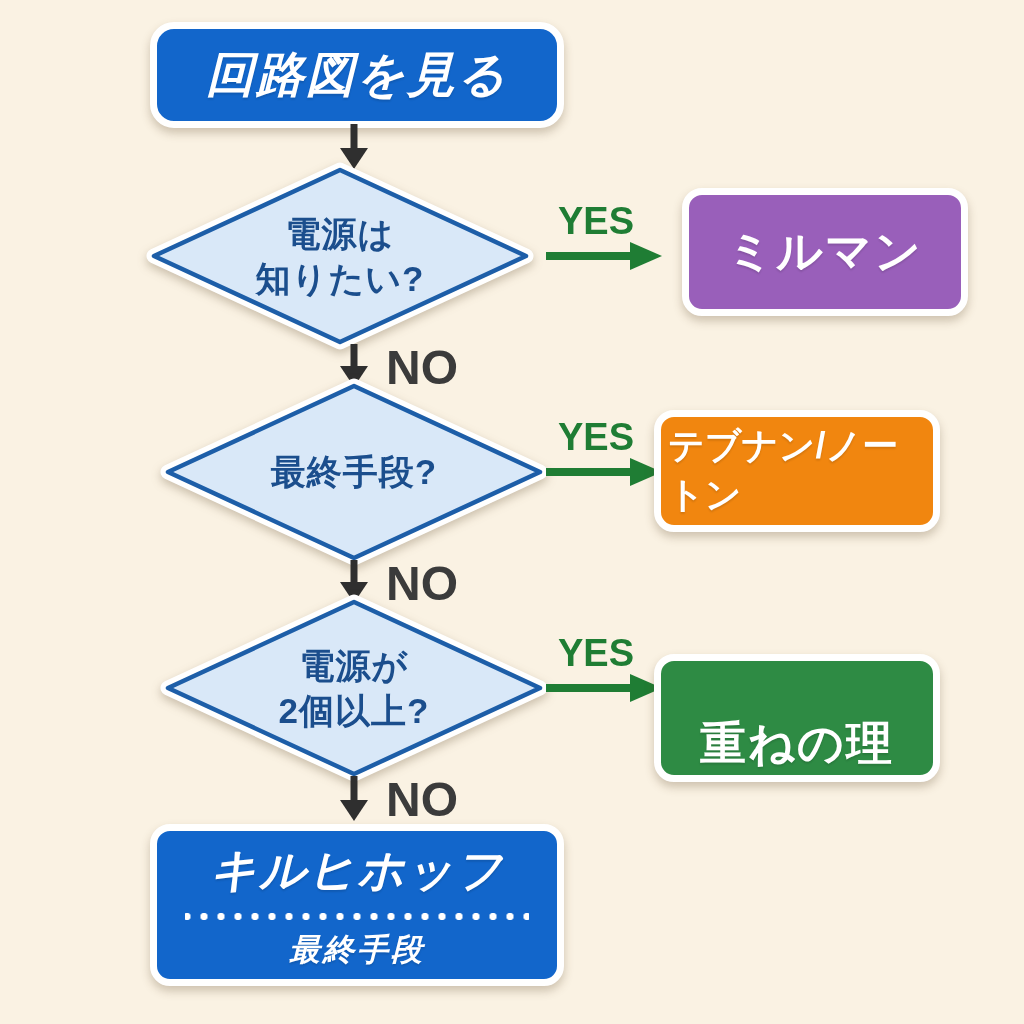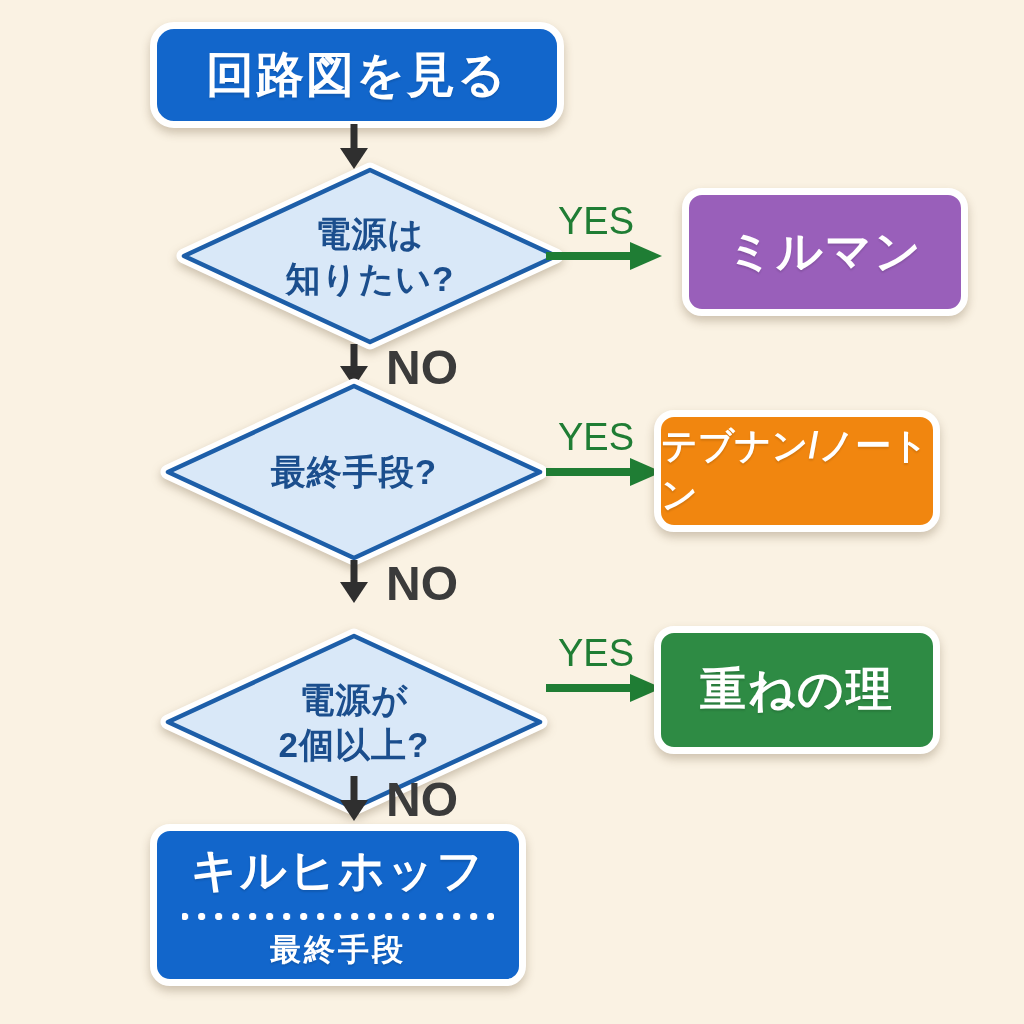--- a/index.html
+++ b/index.html
@@ -26,21 +26,21 @@
     border-radius: 24px;
     display: flex;
     flex-direction: column;
     align-items: center;
     justify-content: center;
     color: #ffffff;
     font-weight: bold;
     box-shadow: 0 5px 10px rgba(90, 70, 40, 0.28);
     text-shadow: 0 2px 2px rgba(0,0,0,0.12);
   }
-  .blue   { background: #1266cb; }
+  .blue   { background: #1266cb; font-style: italic; }
   .purple { background: #995fba; }
   .orange { background: #f1860f; }
   .green  { background: #2e8b44; }
 
   .start-label  { font-size: 48px; letter-spacing: 2px; }
   .result-label { font-size: 46px; letter-spacing: 2px; }
   .result-label-sm { font-size: 36px; letter-spacing: 0px; }
 
   
   .diamond-wrap { width: 388px; height: 188px; }
@@ -59,21 +59,21 @@
     font-weight: bold;
     line-height: 1.3;
     letter-spacing: 1px;
   }
 
   
   .yes-label {
     width: 100px;
     text-align: center;
     font-size: 38px;
-    font-weight: normal;
+    font-weight: bold;
     color: #1f7d34;
   }
   .no-label {
     font-size: 48px;
     font-weight: bold;
     color: #3b3b3b;
   }
 
   
   .arrow svg { display: block; overflow: visible; }
@@ -100,21 +100,21 @@
     <span class="start-label">回路図を見る</span>
   </div>
 
   <div class="abs arrow" style="left:334px; top:124px;">
     <svg width="40" height="46" viewBox="0 0 40 46">
       <line x1="20" y1="0" x2="20" y2="26" stroke="#2f2f2f" stroke-width="7"></line>
       <polygon points="6,24 34,24 20,45" fill="#2f2f2f"></polygon>
     </svg>
   </div>
 
-  <div class="abs diamond-wrap" style="left:176px; top:162px;">
+  <div class="abs diamond-wrap" style="left:146px; top:162px;">
     <svg width="388" height="188" viewBox="0 0 388 188">
       <polygon points="194,8 380,94 194,180 8,94" fill="none" stroke="#ffffff" stroke-width="15" stroke-linejoin="round"></polygon>
       <polygon points="194,8 380,94 194,180 8,94" fill="#d9e8f8" stroke="#1d5ea8" stroke-width="4.5" stroke-linejoin="round"></polygon>
     </svg>
     <div class="diamond-text">
       <span>電源は</span>
       <span>知りたい?</span>
     </div>
   </div>
 
@@ -149,62 +149,62 @@
   </div>
 
   <span class="abs yes-label" style="left:546px; top:416px;">YES</span>
   <div class="abs arrow" style="left:546px; top:454px;">
     <svg width="118" height="36" viewBox="0 0 118 36">
       <line x1="0" y1="18" x2="88" y2="18" stroke="#1f7d34" stroke-width="8"></line>
       <polygon points="84,4 84,32 116,18" fill="#1f7d34"></polygon>
     </svg>
   </div>
 
-  <div class="abs node-box orange" style="left:654px; top:410px; width:286px; height:122px; border-radius:20px;">
+  <div class="abs node-box orange" style="left:654px; top:410px; width:286px; height:122px; border-radius:20px;padding-left:7px;">
     <span class="result-label-sm">テブナン/ノートン</span>
   </div>
 
   <div class="abs arrow" style="left:334px; top:560px;">
     <svg width="40" height="44" viewBox="0 0 40 44">
       <line x1="20" y1="0" x2="20" y2="24" stroke="#2f2f2f" stroke-width="7"></line>
       <polygon points="6,22 34,22 20,43" fill="#2f2f2f"></polygon>
     </svg>
   </div>
   <span class="abs no-label" style="left:386px; top:556px;">NO</span>
 
-  <div class="abs diamond-wrap" style="left:160px; top:628px;">
+  <div class="abs diamond-wrap" style="left:160px; top:594px;">
     <svg width="388" height="188" viewBox="0 0 388 188">
       <polygon points="194,8 380,94 194,180 8,94" fill="none" stroke="#ffffff" stroke-width="15" stroke-linejoin="round"></polygon>
       <polygon points="194,8 380,94 194,180 8,94" fill="#d9e8f8" stroke="#1d5ea8" stroke-width="4.5" stroke-linejoin="round"></polygon>
     </svg>
     <div class="diamond-text">
       <span>電源が</span>
       <span>2個以上?</span>
     </div>
   </div>
 
   <span class="abs yes-label" style="left:546px; top:632px;">YES</span>
   <div class="abs arrow" style="left:546px; top:670px;">
     <svg width="118" height="36" viewBox="0 0 118 36">
       <line x1="0" y1="18" x2="88" y2="18" stroke="#1f7d34" stroke-width="8"></line>
       <polygon points="84,4 84,32 116,18" fill="#1f7d34"></polygon>
     </svg>
   </div>
 
-  <div class="abs node-box green" style="left:654px; top:626px; width:286px; height:128px; border-radius:20px;">
+  <div class="abs node-box green" style="left:654px; top:654px; width:286px; height:128px; border-radius:20px;justify-content:flex-end;">
     <span class="result-label">重ねの理</span>
   </div>
 
   <div class="abs arrow" style="left:334px; top:776px;">
     <svg width="40" height="46" viewBox="0 0 40 46">
       <line x1="20" y1="0" x2="20" y2="26" stroke="#2f2f2f" stroke-width="7"></line>
       <polygon points="6,24 34,24 20,45" fill="#2f2f2f"></polygon>
     </svg>
   </div>
   <span class="abs no-label" style="left:386px; top:772px;">NO</span>
 
-  <div class="abs node-box blue" style="left:150px; top:824px; width:376px; height:162px; border-radius:20px;">
+  <div class="abs node-box blue" style="left:150px; top:824px; width:414px; height:162px; border-radius:20px;">
     <span class="final-title">キルヒホッフ</span>
     <div class="final-divider"></div>
     <span class="final-subtitle">最終手段</span>
   </div>
 
 </div>
 
 </body></html>

